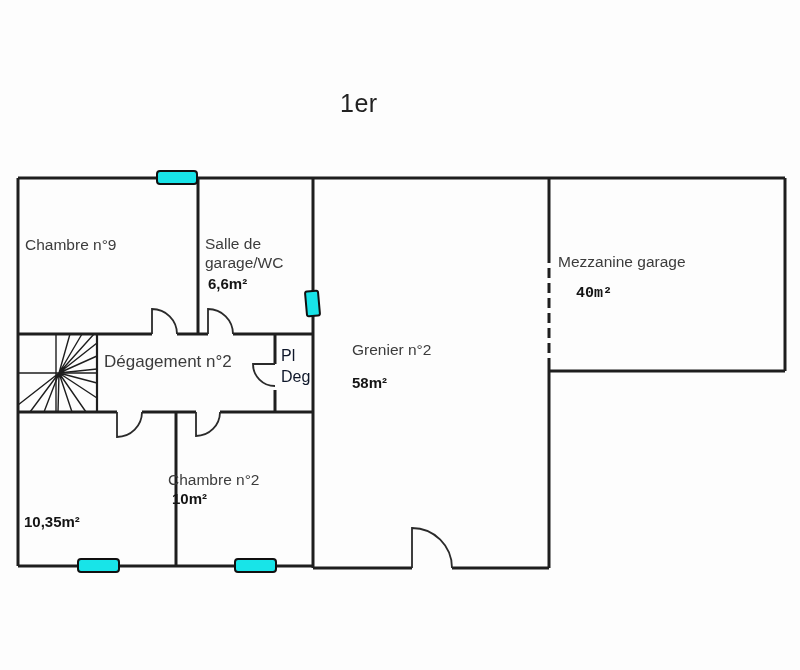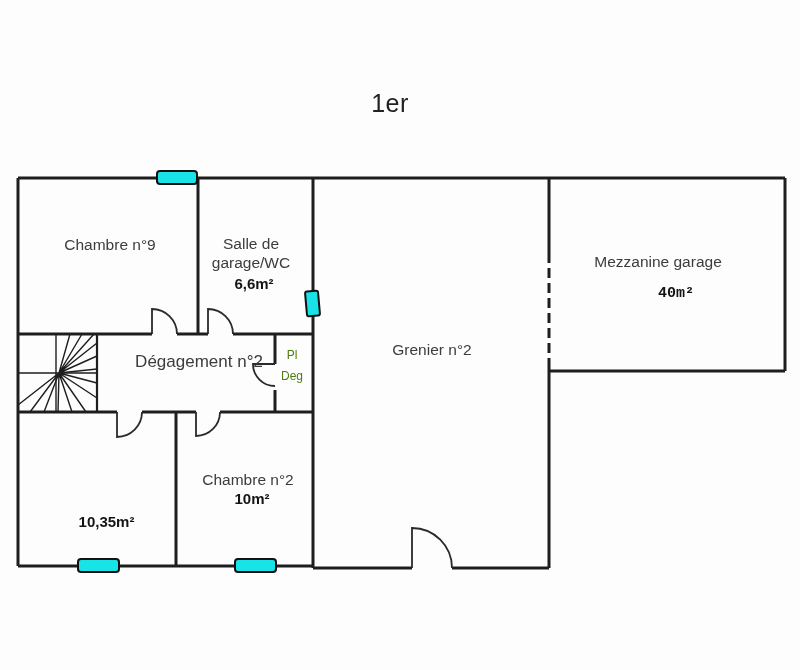--- a/index.html
+++ b/index.html
@@ -8,25 +8,25 @@
     background:var(--background,#fdfdfd);
     font-family:"Liberation Sans",sans-serif;
   }
   .plan svg{position:absolute;left:0;top:0;}
   .wall{fill:none;stroke:var(--wall,#1e1e1e);stroke-width:3;}
   .thin{stroke-width:2.2;}
   .dashed{stroke-dasharray:10 5;}
   .stairline{fill:none;stroke:var(--wall,#1e1e1e);stroke-width:1.4;}
   .door{fill:none;stroke:#2a2a2a;stroke-width:1.8;}
   .window{fill:var(--window,#18e4e8);stroke:#101010;stroke-width:2;}
-  .lbl{position:absolute;text-align:center;color:#3c3c3c;font-size:15.5px;line-height:19px;}
+  .lbl{position:absolute;color:#3c3c3c;font-size:15.5px;line-height:19px;}
   .area{font-weight:bold;color:#141414;font-size:15px;}
   .title{font-size:25px;color:#222;letter-spacing:0.5px;}
   .nowrap{white-space:nowrap;}
-  .closet-lbl{position:absolute;text-align:center;color:#4d7c0f;font-size:12px;line-height:21px;}
+  .closet-lbl{position:absolute;text-align:left;color:#0f172a;font-size:16px;line-height:21px;}
   .closet-lbl span{display:block;}
 </style>
 </head>
 <body>
 
 <div class="plan">
 
   <svg width="800" height="670" viewBox="0 0 800 670">
 
     <g>
@@ -83,19 +83,20 @@
   <div class="lbl area" style="left:576px;top:284px;width:200px;font-family:Liberation Mono, monospace;">40m²</div>
 
   <div class="lbl nowrap" style="left:104px;top:352px;width:190px;font-size:17px;">Dégagement n°2</div>
 
   <div class="closet-lbl" style="left:281px;top:345px;">
     <span>Pl</span>
     <span>Deg</span>
   </div>
 
   <div class="lbl" style="left:352px;top:340px;width:160px;">Grenier n°2</div>
+  <div class="lbl area" style="left:352px;top:373px;width:160px;">58m²</div>
 
   <div class="lbl area" style="left:24px;top:512px;width:165px;">10,35m²</div>
 
   <div class="lbl" style="left:168px;top:470px;width:160px;">Chambre n°2</div>
   <div class="lbl area" style="left:172px;top:489px;width:160px;">10m²</div>
 
 </div>
 
 </body></html>

